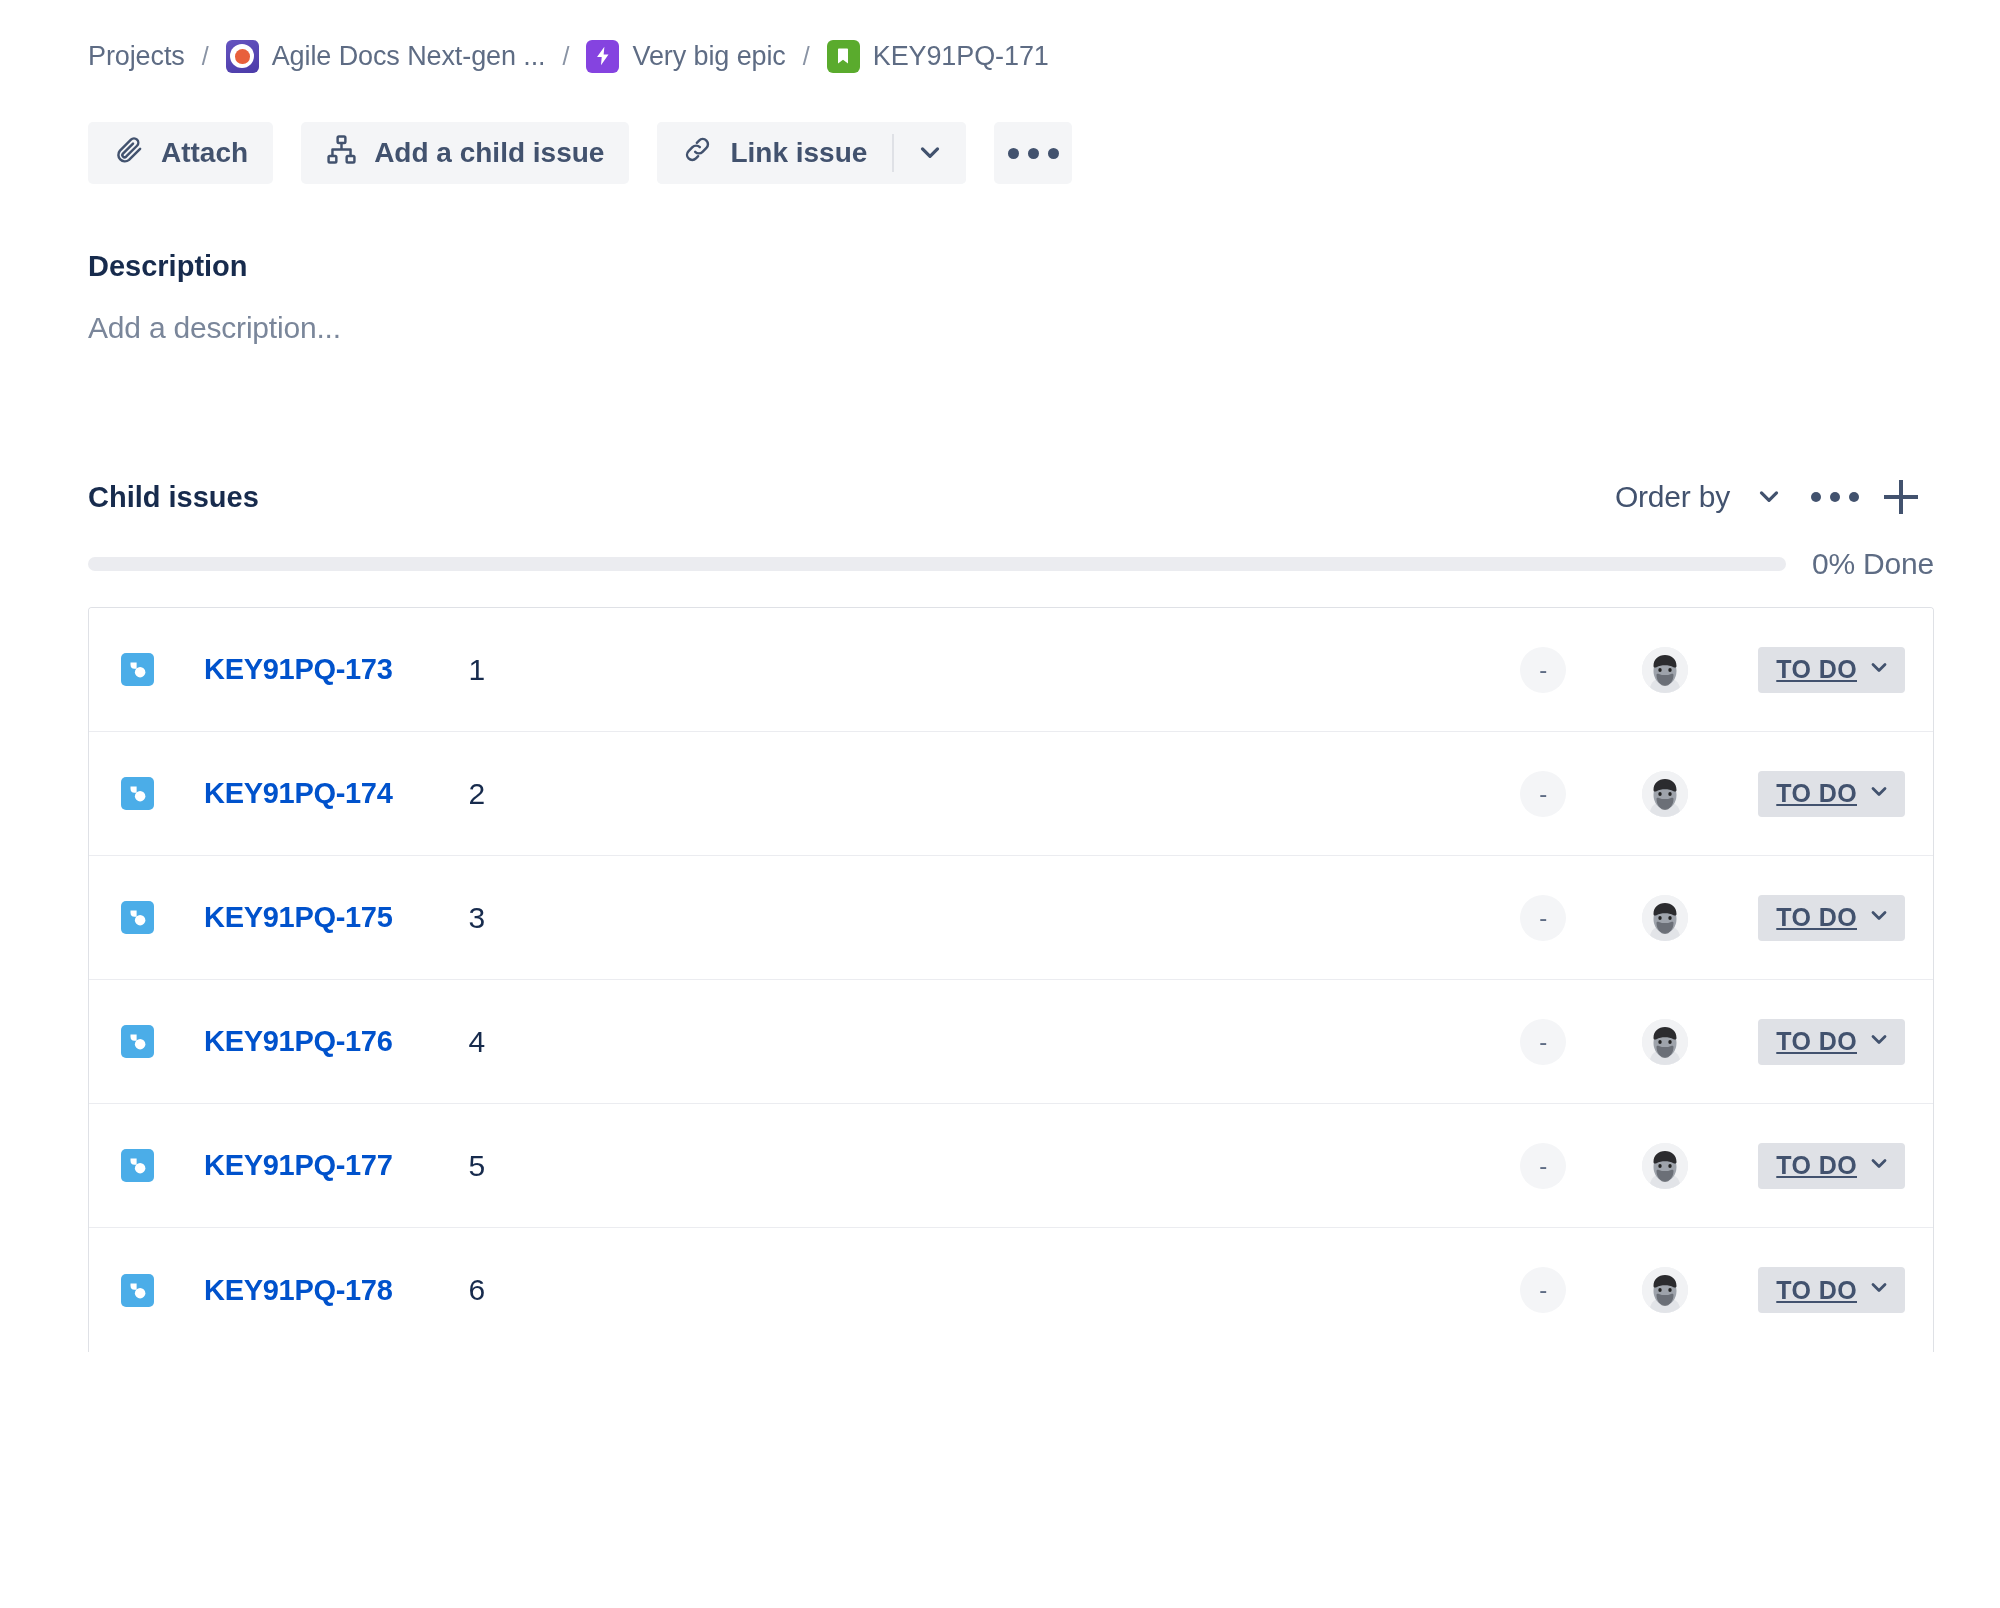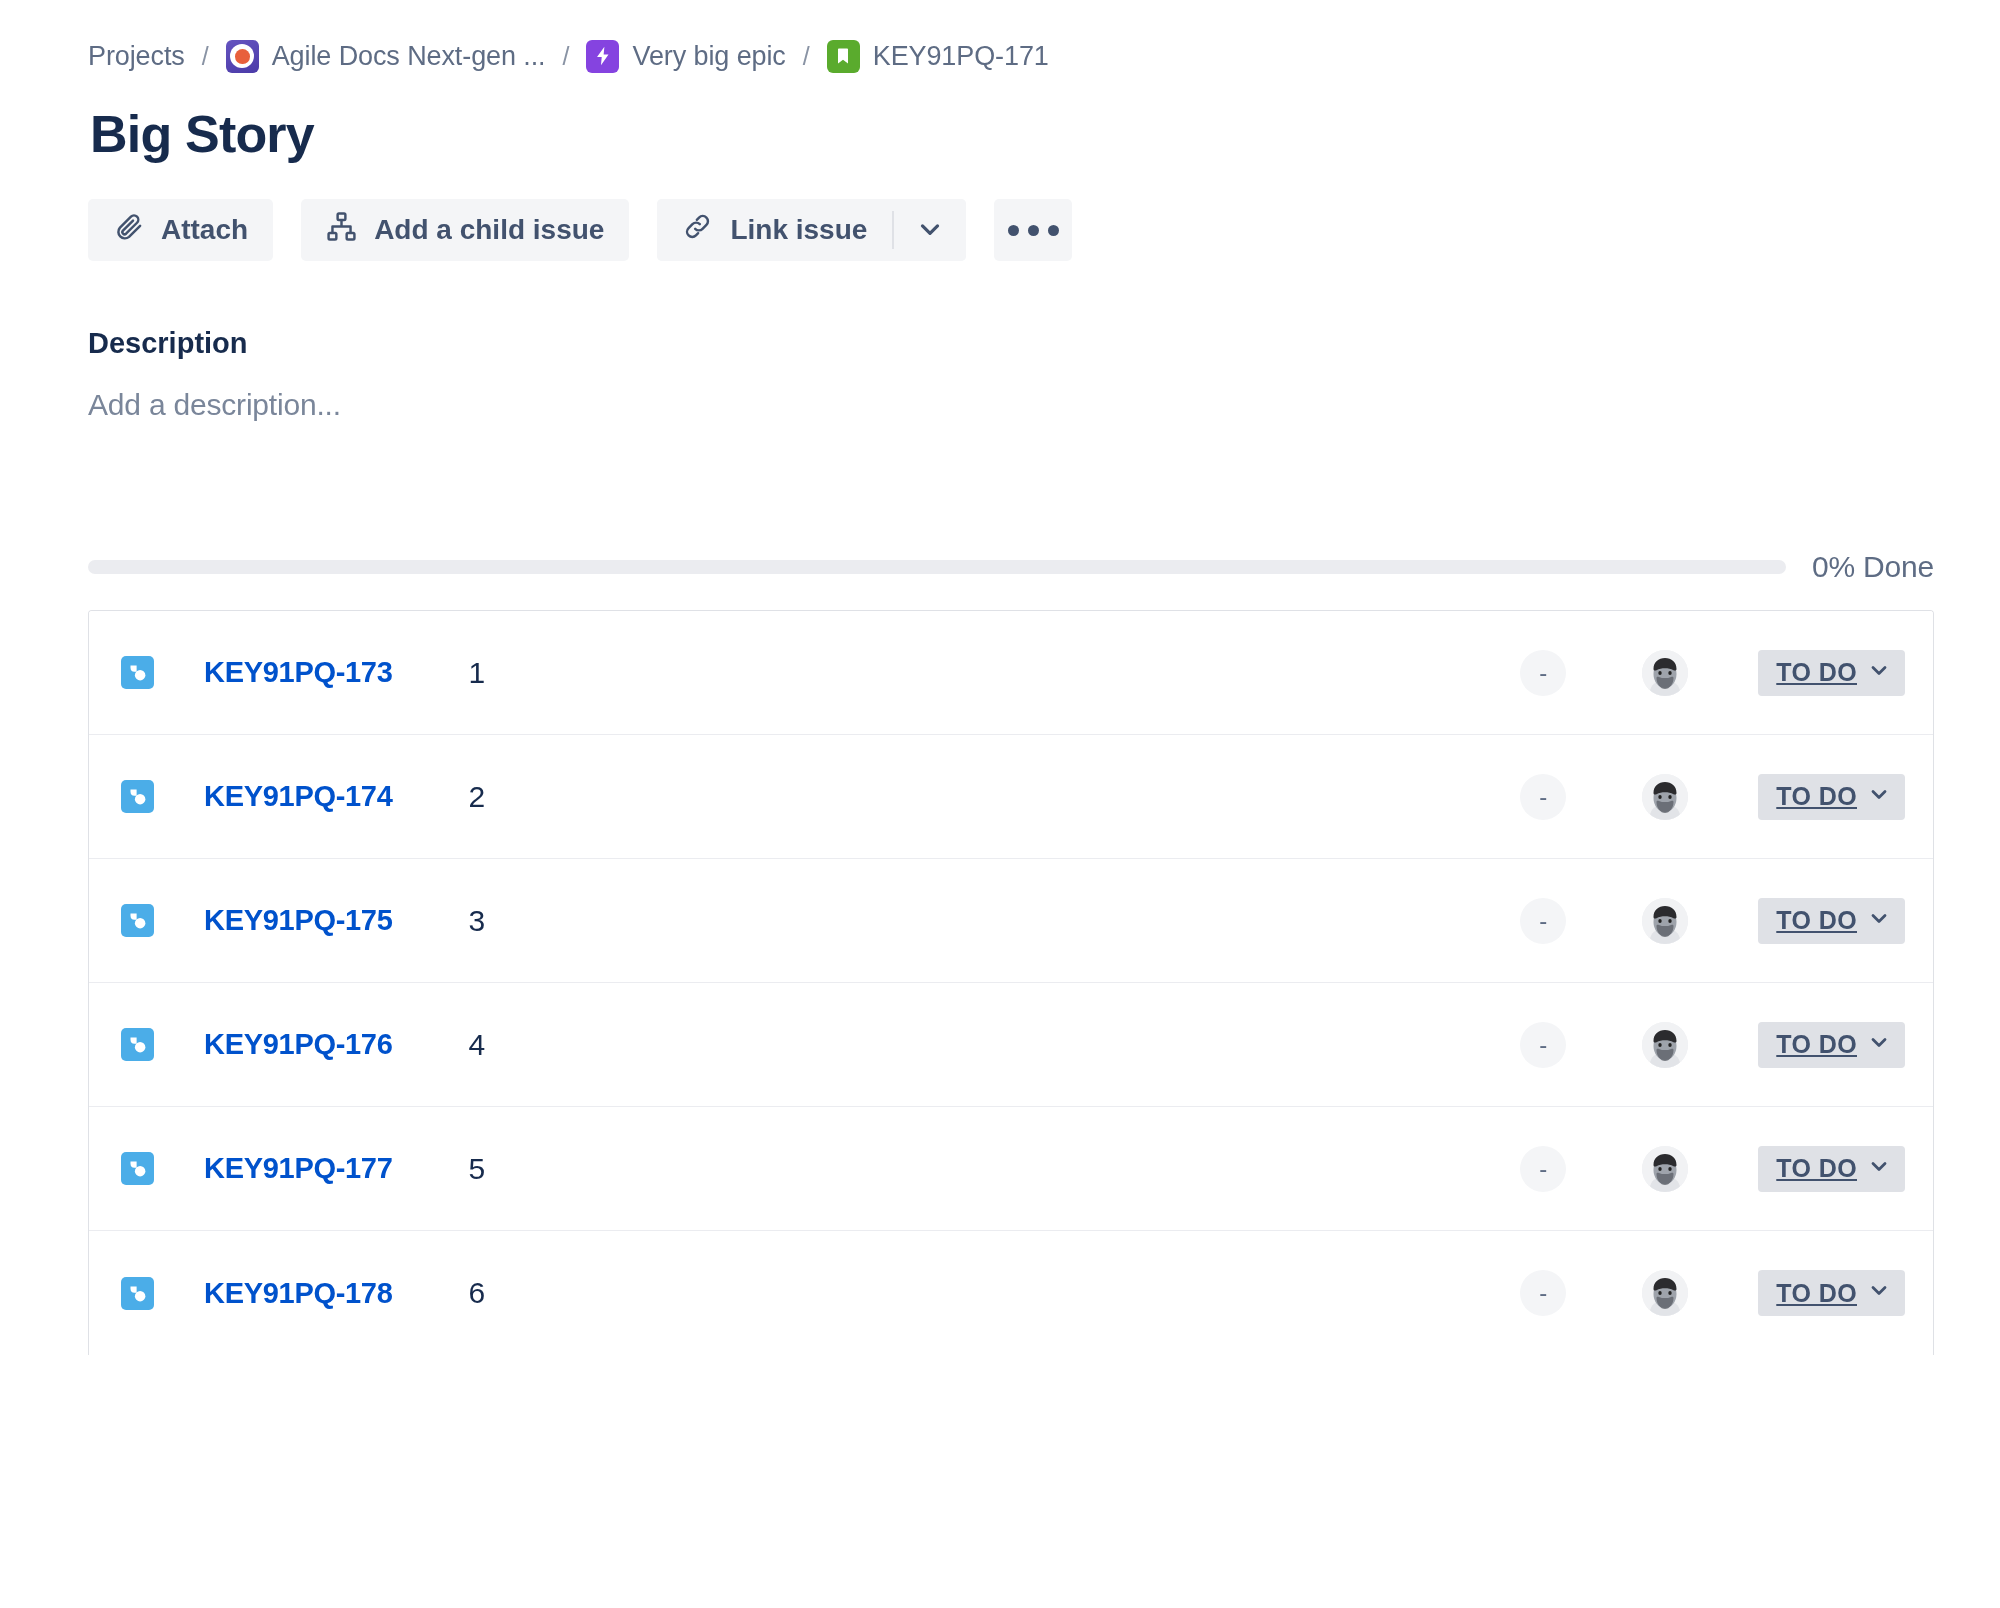--- a/index.html
+++ b/index.html
@@ -353,21 +353,20 @@
     <span class="bc-item">
       <span class="bc-icon icon-story2">
         <svg class="svg-white" width="20" height="20" viewBox="0 0 24 24" aria-hidden="true">
           <path d="M7 3h10a1 1 0 0 1 1 1v17l-6-4.4L6 21V4a1 1 0 0 1 1-1z" fill="#fff"></path>
         </svg>
       </span>
       <a class="bc-link" href="#">KEY91PQ-171</a>
     </span>
   </div>
 
-  <h1 class="issue-title">Big Story</h1>
 
   <div class="actions">
 
     <button class="btn">
       <span>
         <svg width="31" height="31" viewBox="0 0 24 24" fill="none" stroke="#42526E" stroke-width="1.9" stroke-linecap="round" stroke-linejoin="round">
           <path d="M21 11.5 12.4 20a5 5 0 0 1-7-7.1l8.5-8.5a3.3 3.3 0 0 1 4.7 4.7l-8.5 8.5a1.7 1.7 0 0 1-2.4-2.4l7.8-7.8"></path>
         </svg>
       </span>
       <span>Attach</span>
@@ -412,20 +411,43 @@
           <i></i>
         </span>
     </button>
   </div>
 
   <div class="section-label">Description</div>
   <div class="desc-placeholder">Add a description...</div>
 
   <div class="child-wrap">
 
+    <div class="child-head">
+      <span class="child-title">Child issues</span>
+      <span class="child-head-right">
+        <span class="orderby">Order by</span>
+        <button class="hbtn">
+          <span>
+            <svg width="30" height="30" viewBox="0 0 24 24" fill="none" stroke="#42526E" stroke-width="2.6" stroke-linecap="round" stroke-linejoin="round">
+              <path d="M6 9.5 12 15.5 18 9.5"></path>
+            </svg>
+          </span>
+        </button>
+        <button class="hbtn">
+          <span class="dots">
+              <i></i>
+              <i></i>
+              <i></i>
+            </span>
+        </button>
+        <button class="hbtn">
+          <span class="plus"></span>
+        </button>
+      </span>
+    </div>
 
     <div class="progress-row">
       <div class="progress-track">
         <div class="progress-fill" id="progress-fill" style="width: 0%;"></div>
       </div>
       <span class="progress-label">0% Done</span>
     </div>
 
     <div class="child-list" id="child-list">
   <div class="child-row">

